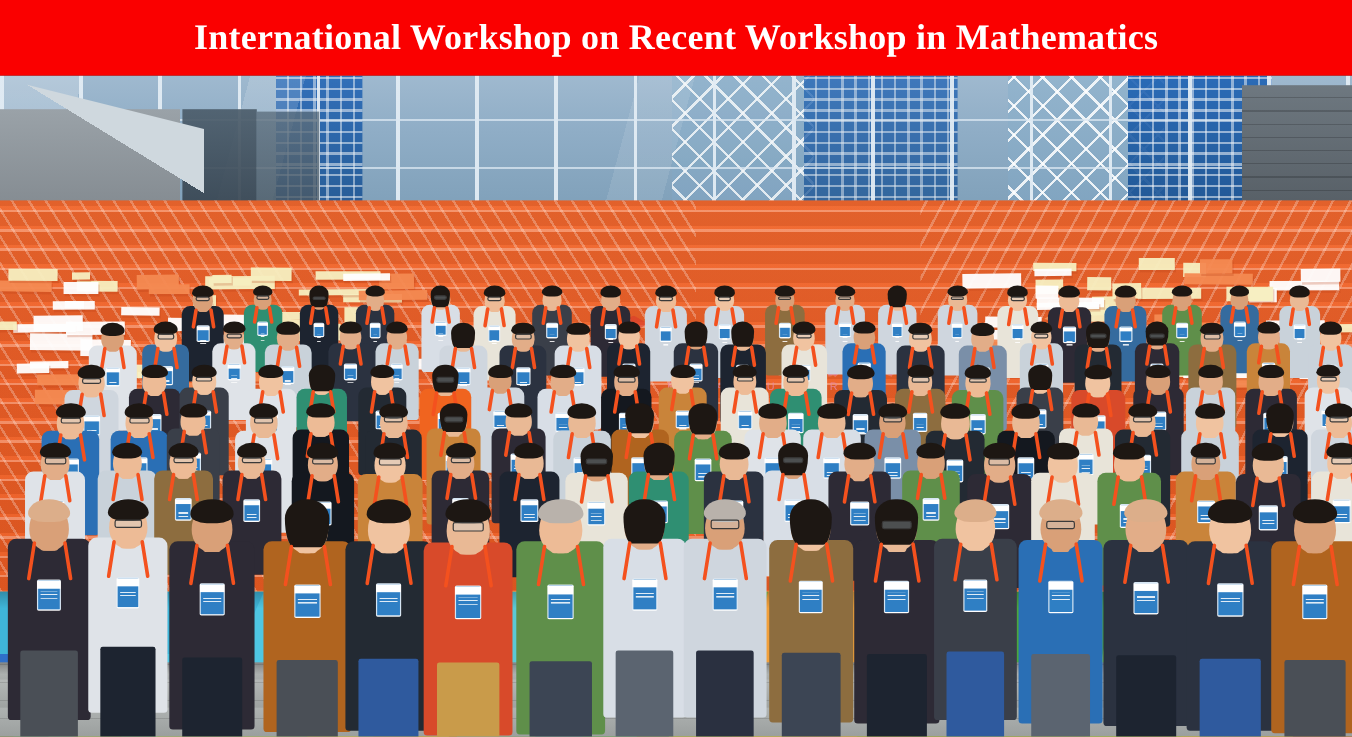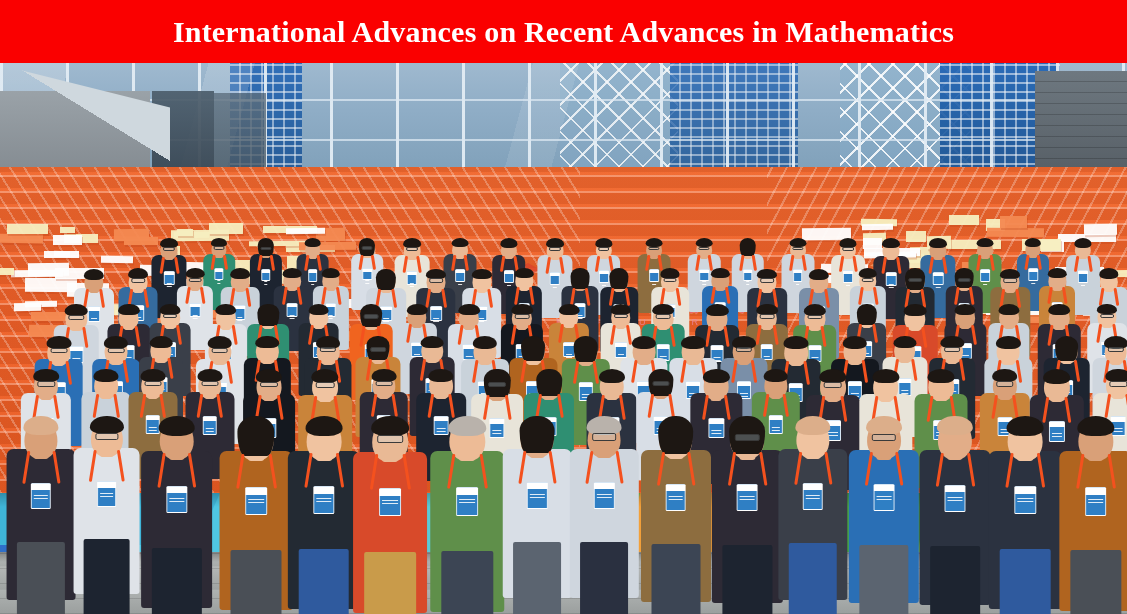--- a/index.html
+++ b/index.html
@@ -284,21 +284,21 @@
     content:""; position:absolute; left:2px; top:9px; right:2px; height:6px;
     background:repeating-linear-gradient(0deg,rgba(255,255,255,.85) 0 1px,rgba(255,255,255,0) 1px 3px);
   }
 </style>
 </head>
 <body>
 
 <div class="page">
 
   <div class="banner">
-    <div class="banner-title">International Advances on Recent Advances in Mathematics</div>
+    <div class="banner-title">International Workshop on Recent Workshop in Mathematics</div>
   </div>
 
   <div class="photo">
 
     <div class="facade">
       <div class="bluebrick bb1"></div>
       <div class="truss tr2"></div>
       <div class="bluebrick bb2"></div>
       <div class="truss tr1"></div>
       <div class="bluebrick bb3"></div>

